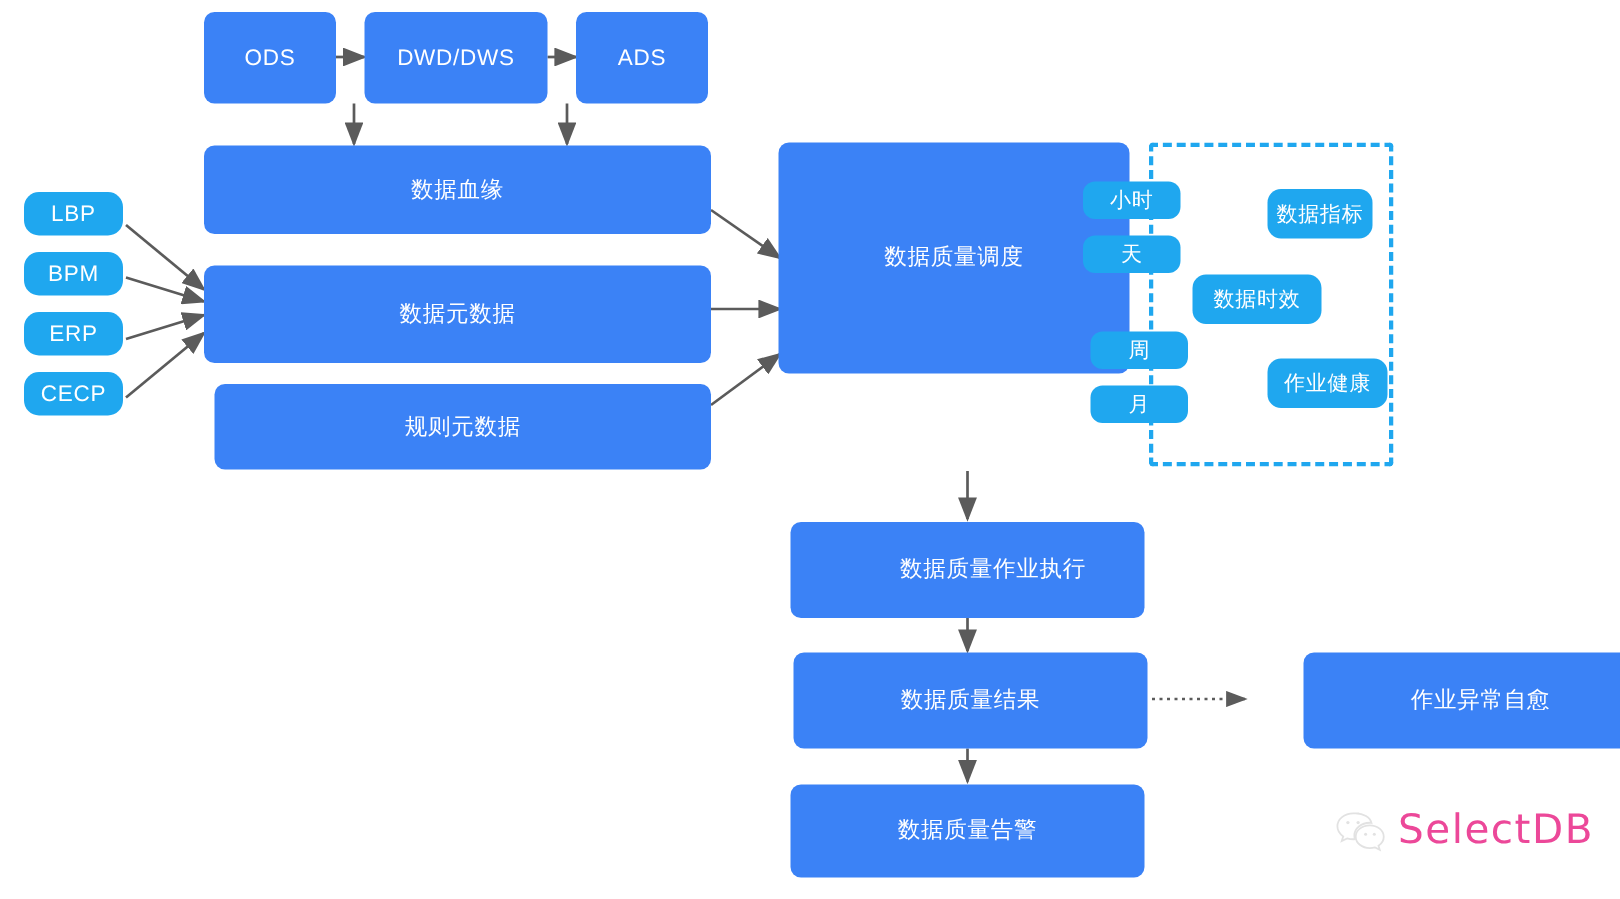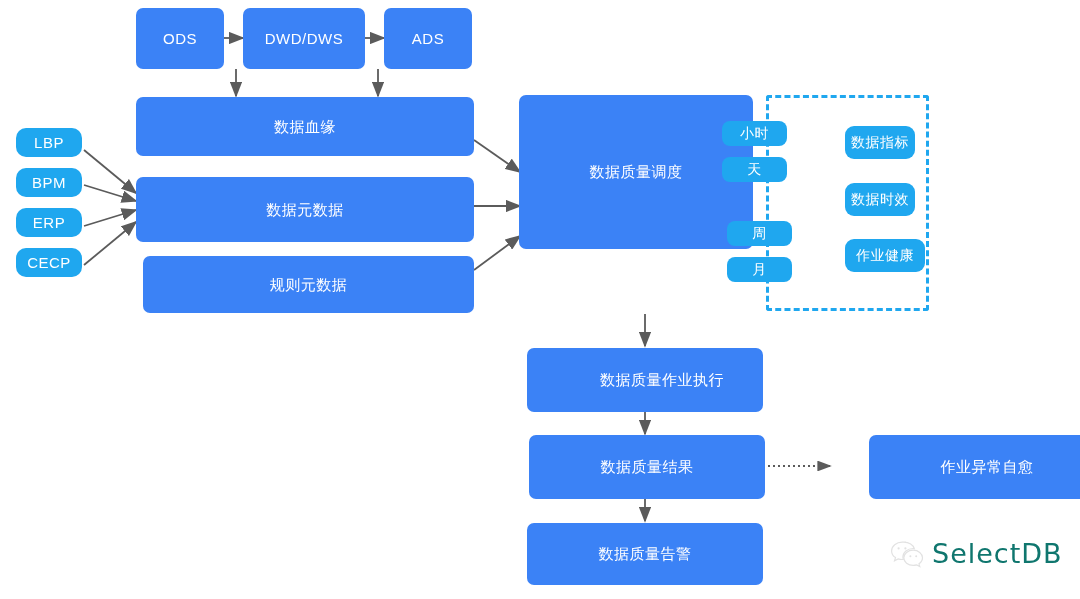--- a/index.html
+++ b/index.html
@@ -61,21 +61,21 @@
     box-sizing: border-box;
     border: 3px dashed #1fa7ef;
     border-radius: 3px;
     background: transparent;
   }
   .watermark {
     position: absolute;
     display: flex;
     align-items: center;
     gap: 8px;
-    color: #0f766e;
+    color: #ec4899;
     font-size: 27px;
     letter-spacing: 1px;
     font-family: "DejaVu Sans", sans-serif;
     user-select: none;
   }
   .watermark .wm-text {
     text-shadow: 0 1px 0 #ffffff;
   }
   .layer-top { z-index: 5; }
   .layer-mid { z-index: 3; }
@@ -167,21 +167,21 @@
   <div class="node blue pill layer-top" style="left:727px; top:221px; width:65px; height:25px;">
     <span>周</span>
   </div>
   <div class="node blue pill layer-top" style="left:727px; top:257px; width:65px; height:25px;">
     <span>月</span>
   </div>
 
   <div class="node blue layer-top" style="left:845px; top:126px; width:70px; height:33px;">
     <span>数据指标</span>
   </div>
-  <div class="node blue layer-top" style="left:845px; top:183px; width:70px; height:33px;">
+  <div class="node blue layer-top" style="left:795px; top:183px; width:86px; height:33px;">
     <span>数据时效</span>
   </div>
   <div class="node blue layer-top" style="left:845px; top:239px; width:80px; height:33px;">
     <span>作业健康</span>
   </div>
 
   <div class="node orange layer-mid" style="left:527px; top:348px; width:236px; height:64px;padding-left:34px;">
     <span>数据质量作业执行</span>
   </div>
   <div class="node orange layer-mid" style="left:529px; top:435px; width:236px; height:64px;">

